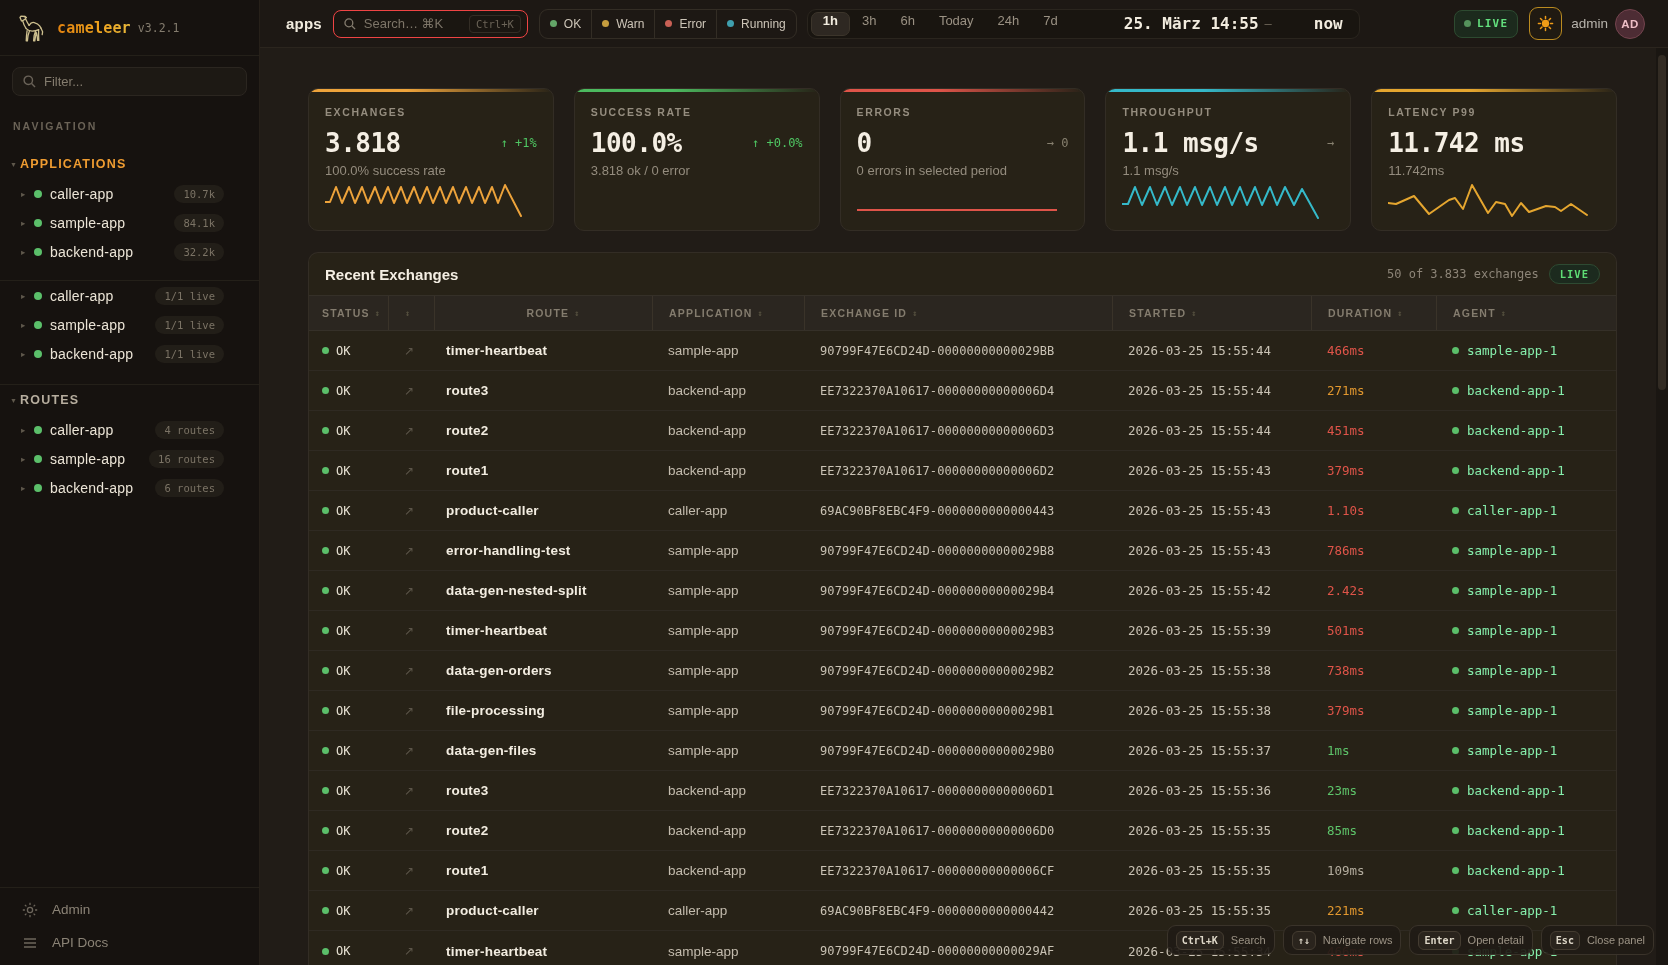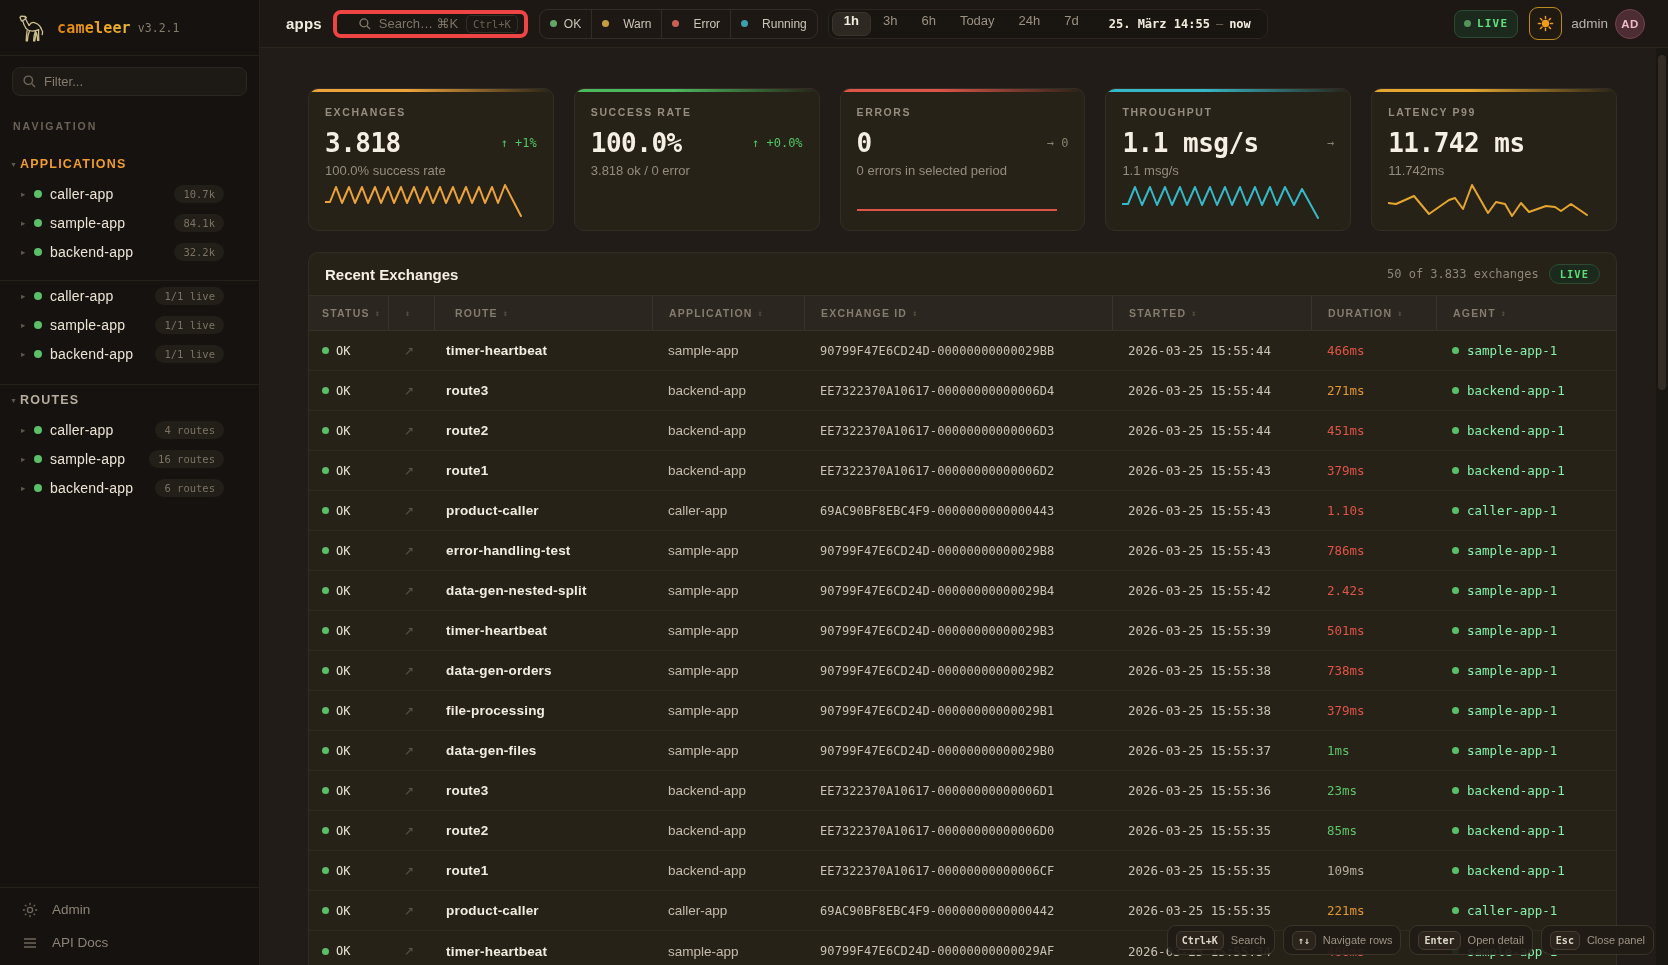--- a/index.html
+++ b/index.html
@@ -59,34 +59,34 @@
   .side-spacer{flex:1 1 auto;}
   .side-footer{flex:none;border-top:1px solid #242019;padding:5px 0 6px 0;}
   .foot-item{height:33px;display:flex;align-items:center;padding-left:21px;cursor:pointer;color:#8b8376;}
   .foot-ic{width:18px;height:18px;margin-right:13px;flex:none;opacity:.75;}
   .foot-label{font-size:13.5px;}
 
   
   .topbar{position:absolute;left:260px;top:0;right:0;height:48px;background:var(--topbar);border-bottom:1px solid #2b251e;
     display:flex;align-items:center;padding:0 23px 0 26px;}
   .apps-label{font-size:15px;font-weight:bold;color:var(--text);letter-spacing:.2px;}
-  .search-box{margin-left:11px;width:195px;height:28px;background:#1a1611;border:4px solid #ef4444;border-radius:8px;
-    display:flex;align-items:center;padding:0 6px 0 21px;position:relative;}
+  .search-box{margin-left:11px;width:195px;height:28px;background:#1a1611;border:1px solid #ef4444;border-radius:8px;
+    display:flex;align-items:center;padding:0 6px 0 9px;position:relative;}
   .search-input{flex:1 1 auto;min-width:0;background:transparent;border:none;outline:none;color:#cfc8bb;font-family:var(--sans);font-size:13px;}
   .search-input::placeholder{color:#7d7568;}
   .search-kbd{flex:none;font-family:var(--mono);font-size:10.5px;color:#6b6357;border:1px solid #332d25;border-radius:4px;padding:2px 6px;}
   .chips{margin-left:11px;height:30px;display:flex;align-items:stretch;border:1px solid #332d25;border-radius:9px;overflow:hidden;}
   .chip{display:flex;align-items:center;gap:7px;padding:0 10px;font-size:12px;color:#cdc5b8;cursor:pointer;}
-  .chip + .chip{border-left:1px solid #332d25;gap:14px;}
+  .chip + .chip{border-left:1px solid #332d25;}
   .chip-dot{width:7px;height:7px;border-radius:50%;}
   .time-group{margin-left:10px;height:30px;background:#191510;border:1px solid #2a251e;border-radius:9px;display:flex;align-items:center;padding:0 3px;}
   .time-btn{height:24px;padding:0 11px;display:flex;border-radius:7px;font-size:13px;color:#9a9183;cursor:pointer;border:1px solid transparent;}
   .time-btn.active{background:#2e2822;border-color:#3c352b;color:var(--text);font-weight:bold;}
   .time-date{display:flex;align-items:center;gap:6px;margin:0 13px 0 18px;font-family:var(--mono);}
-  .td-main{font-size:12px;font-weight:bold;color:var(--text);}
+  .td-main{font-size:16px;font-weight:bold;color:var(--text);margin-left:36px;}
   .td-dash{font-size:12px;color:#6f6759;}
   .topbar-right{margin-left:auto;display:flex;align-items:center;}
   .live-btn{height:28px;display:flex;align-items:center;gap:6px;padding:0 9px;background:#1c2a1d;border:1px solid #2d4a30;border-radius:8px;cursor:pointer;}
   .live-dot{width:7px;height:7px;border-radius:50%;background:#55935c;}
   .live-text{font-family:var(--mono);font-size:11px;font-weight:bold;letter-spacing:1.2px;color:var(--live);}
   .theme-btn{margin-left:11px;width:33px;height:33px;border-radius:9px;border:1.5px solid #bb8b20;background:#201a12;display:flex;align-items:center;justify-content:center;cursor:pointer;}
   .admin-label{margin-left:9px;font-size:13.5px;color:#b7b3ac;}
   .avatar{margin-left:7px;width:30px;height:30px;border-radius:50%;background:#4d2c34;border:1px solid #74444e;
     display:flex;align-items:center;justify-content:center;font-size:11.5px;font-weight:bold;color:#eebec6;letter-spacing:.5px;cursor:pointer;}
 
@@ -109,21 +109,21 @@
   .panel-title{font-size:15px;font-weight:bold;color:#f4eee3;}
   .panel-meta{margin-left:auto;font-family:var(--mono);font-size:12px;color:#8d8578;}
   .panel-live{margin-left:10px;background:#1c2a1e;border:1px solid #2e4a32;border-radius:999px;padding:3px 10px;
     font-family:var(--mono);font-size:10.5px;font-weight:bold;letter-spacing:1px;color:#5fdd75;}
 
   .tgrid{display:grid;grid-template-columns:79px 46px 218px 152px 308px 199px 125px 1fr;align-items:center;}
   .thead{height:36px;background:var(--panel-head);border-top:1px solid #353028;border-bottom:1px solid #353028;}
   .th{display:flex;align-items:center;gap:5px;padding-left:16px;height:100%;
     font-size:10.5px;font-weight:bold;letter-spacing:1.2px;color:#847c6e;}
   .th:nth-child(1){padding-left:13px;}
-  .th:nth-child(3){padding-left:20px;}
+  .th:nth-child(3){padding-left:20px;justify-content:center;}
   .th + .th{border-left:1px solid #3a3329;}
   .sort-ic{font-size:8.5px;color:#55503f;font-family:var(--mono);}
   .trow{height:40px;border-bottom:1px solid var(--row-border);cursor:pointer;}
   .trow:last-child{border-bottom:none;}
   .cell{padding-left:16px;white-space:nowrap;overflow:hidden;}
   .cell.c-status{padding-left:13px;}
   .cell.c-route{padding-left:12px;}
   .c-status{display:flex;align-items:center;gap:7px;font-family:var(--mono);font-size:12px;color:#e7e1d3;}
   .st-dot{width:7px;height:7px;border-radius:50%;background:var(--green);flex:none;}
   .c-open{color:#5c5549;font-size:12px;font-family:var(--sans);}

